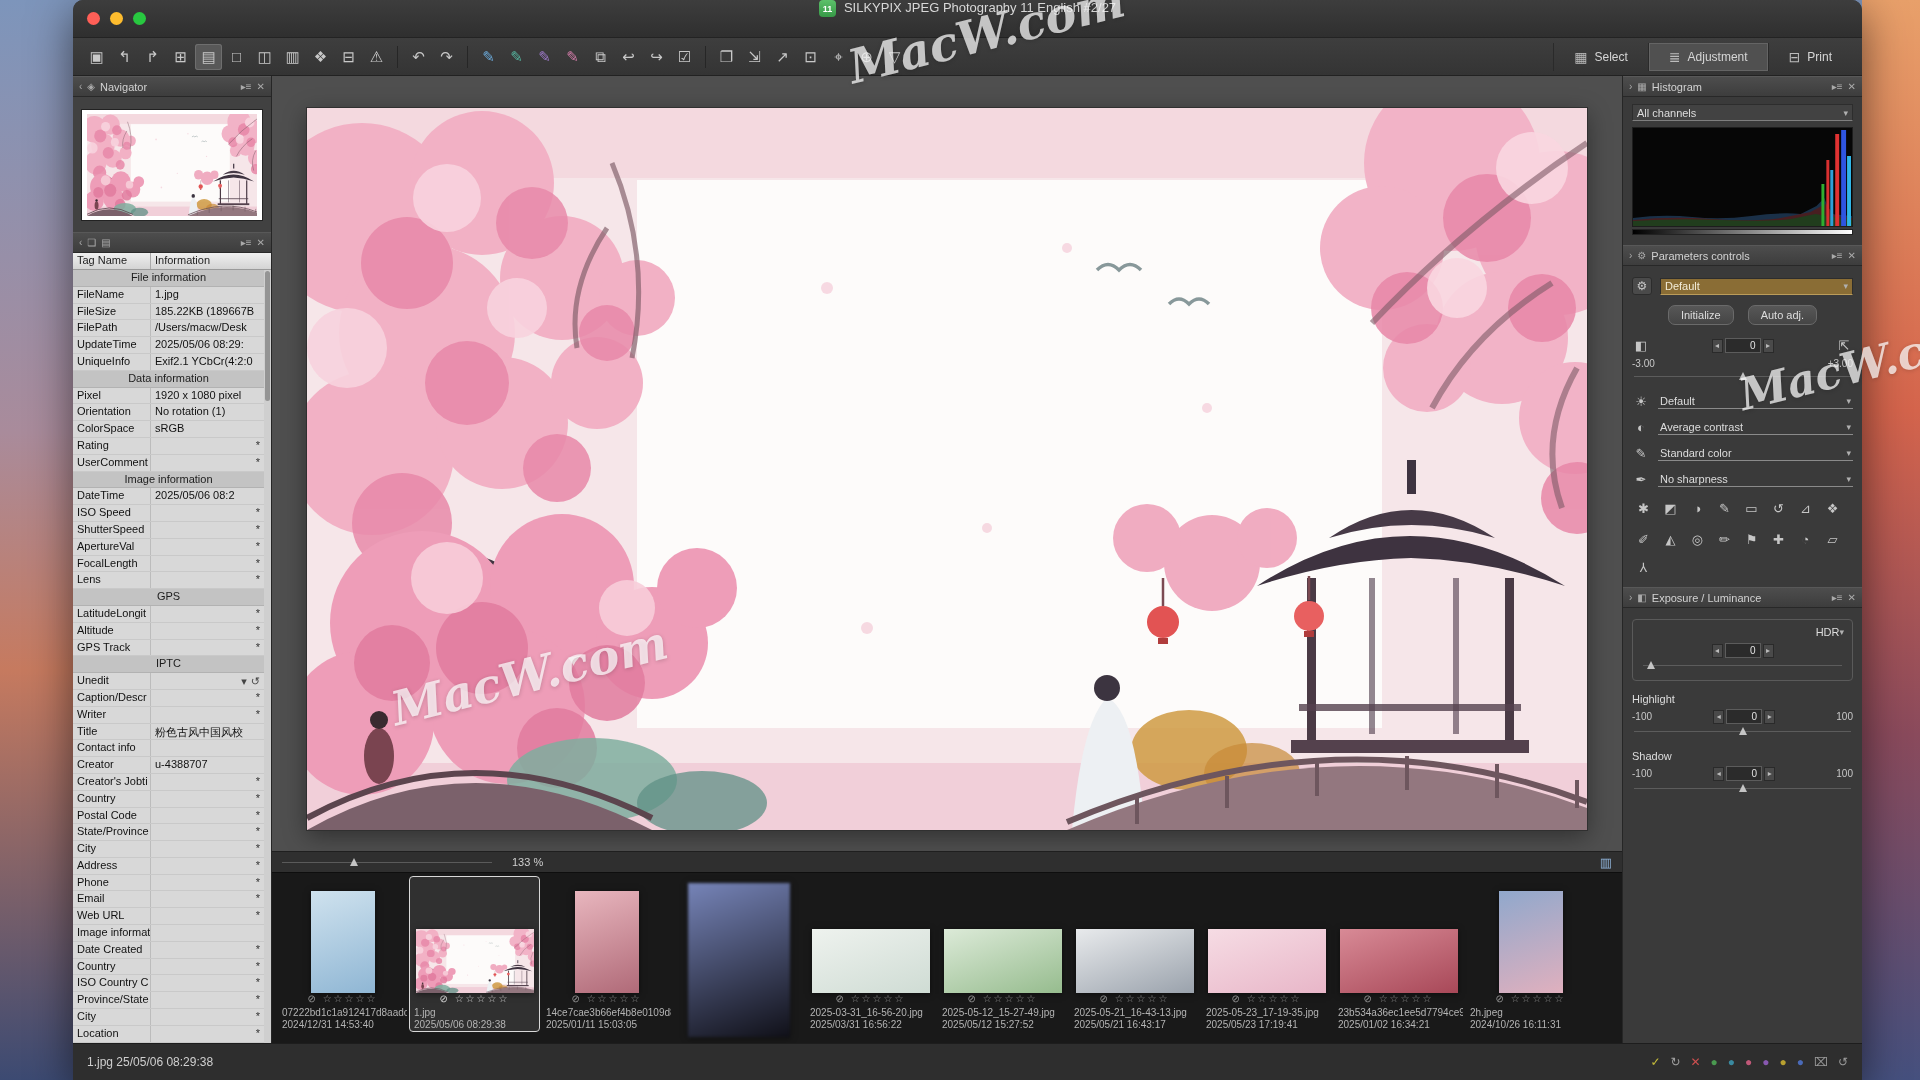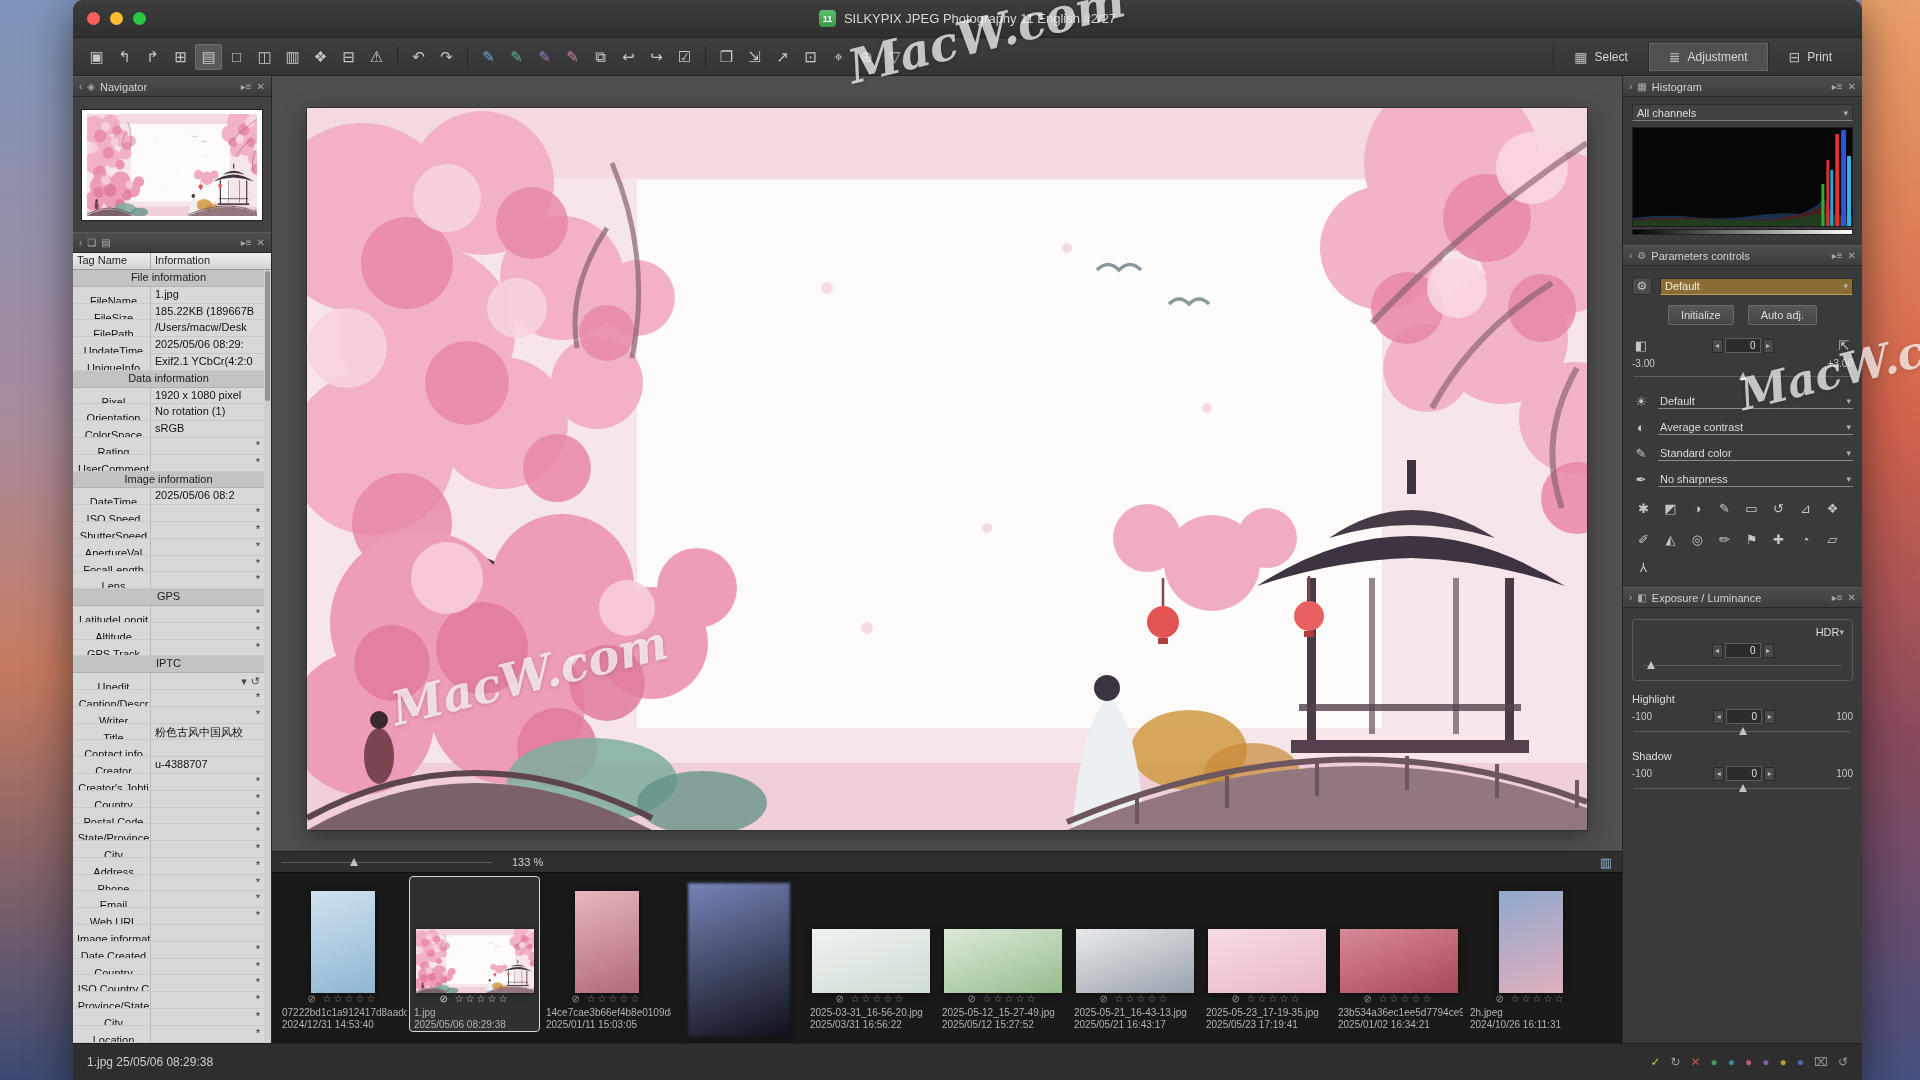--- a/index.html
+++ b/index.html
@@ -16,21 +16,21 @@
   .window { position:absolute; left:73px; top:0; width:1789px; height:1080px;
     background:#383838; border-radius:10px 10px 0 0; overflow:hidden;
     box-shadow:0 12px 44px rgba(0,0,0,.55); }
 
   
   .titlebar { position:absolute; top:0; left:0; right:0; height:38px;
     background:linear-gradient(#3d3d3d,#2f2f2f); border-bottom:1px solid #232323; }
   .lights { position:absolute; left:14px; top:12px; display:flex; gap:10px; }
   .light { width:13px; height:13px; border-radius:50%; display:inline-block; }
   .light.red{background:#ff5f57}.light.yellow{background:#febc2e}.light.green{background:#28c840}
-  .title { position:absolute; inset:0; display:flex; align-items:center; justify-content:center;
+  .title { position:absolute; inset:0; display:flex; align-items:flex-start; justify-content:center;
     gap:8px; color:#d8d8d8; font-size:13px; }
   .badge { width:17px; height:17px; border-radius:4px; background:linear-gradient(#5cc06a,#379947);
     color:#fff; font-size:9px; font-weight:bold; display:flex; align-items:center; justify-content:center; }
 
   
   .toolbar { position:absolute; top:38px; left:0; right:0; height:38px;
     background:linear-gradient(#3e3e3e,#343434); border-bottom:1px solid #222;
     display:flex; align-items:center; padding:0 10px; }
   .tb-icons { display:flex; align-items:center; gap:1px; }
   .tbtn { width:27px; height:26px; display:flex; align-items:center; justify-content:center;
@@ -60,22 +60,22 @@
   .nav-thumb { position:relative; width:182px; height:112px; background:#fff; border:1px solid #222; }
   .nav-thumb .artmount { position:absolute; left:5px; right:5px; top:4px; bottom:4px; overflow:hidden; }
 
   .meta { position:absolute; top:177px; left:0; right:0; bottom:0; background:#d8d8d8; overflow:hidden; }
   .meta-head { height:17px; display:flex; background:linear-gradient(#efefef,#d4d4d4);
     border-bottom:1px solid #9a9a9a; font-size:11px; color:#222; }
   .mh-tag { width:78px; padding:1px 0 0 4px; border-right:1px solid #aaa; }
   .mh-info { flex:1; padding:1px 0 16px 4px; }
   .meta-rows { position:absolute; top:17px; left:0; right:7px; bottom:0; overflow:hidden; }
   .mrow { display:flex; height:16.8px; border-bottom:1px solid #c9c9c9; font-size:11px; color:#111; }
-  .mtag { width:78px; padding:8px 0 0 4px; border-right:1px solid #bcbcbc;
-    white-space:nowrap; overflow:hidden;text-align:center; }
+  .mtag { width:78px; padding:1px 0 0 4px; border-right:1px solid #bcbcbc;
+    white-space:nowrap; overflow:hidden; }
   .minfo { flex:1; padding:1px 4px 0 4px; white-space:nowrap; overflow:hidden; }
   .minfo.vstar { text-align:right; color:#333; }
   .minfo.vcombo { display:flex; justify-content:flex-end; align-items:center; gap:4px; color:#444; }
   .msec { height:16.8px; border-bottom:1px solid #b2b2b2; background:#c3c3c3;
     font-size:11px; color:#1c1c1c; text-align:center; padding-top:1px; }
   .meta-scroll { position:absolute; top:17px; right:0; bottom:0; width:7px; background:#cfcfcf; }
   .meta-scroll .mthumb { margin:1px; height:130px; background:#949494; border-radius:3px; }
 
   
   .center { position:absolute; left:199px; right:240px; top:0; bottom:0; }
@@ -124,21 +124,21 @@
   .dd.preset { flex:1; color:#f3ecd8; border-bottom:1px solid #bb9c5a; }
   .dda { color:#b0b0b0; font-size:9px; }
   .histbox { margin-top:6px; height:100px; border:1px solid #1d1d1d; }
   .gradbar { margin-top:2px; height:6px; background:linear-gradient(90deg,#000,#fff);
     border:1px solid #222; }
   .prow { display:flex; align-items:center; gap:8px; margin-top:10px; }
   .prow .tl, .tl { width:18px; text-align:center; color:#c6c6c6; font-size:13px; flex:none; }
   .gear { width:20px; height:18px; background:#4a4a4a; border:1px solid #2c2c2c; border-radius:3px;
     color:#c6c6c6; font-size:12px; display:flex; align-items:center; justify-content:center; flex:none; }
   .btnrow { display:flex; gap:14px; justify-content:center; margin-top:10px; }
-  .btn { background:linear-gradient(#575757,#454545); border:1px solid #6a6a6a; border-radius:2px;
+  .btn { background:linear-gradient(#575757,#454545); border:1px solid #6a6a6a; border-radius:7px;
     color:#ddd; font-size:11px; padding:3px 12px; font-family:"Liberation Sans",sans-serif; }
   .ev { margin-top:13px; }
   .ev-top { display:flex; align-items:center; justify-content:space-between; }
   .spin { display:flex; align-items:center; gap:2px; }
   .sb { width:11px; height:14px; background:#4a4a4a; border:1px solid #2a2a2a; color:#bbb;
     font-size:8px; display:flex; align-items:center; justify-content:center; }
   .sv { min-width:36px; height:15px; background:#2b2b2b; border:1px solid #5c5c5c; color:#e2e2e2;
     font-size:10px; display:flex; align-items:center; justify-content:flex-end; padding:0 4px; }
   .ev-range { display:flex; justify-content:space-between; color:#c8c8c8; font-size:10px; margin-top:5px; }
   .slider { position:relative; height:12px; margin-top:2px; }

